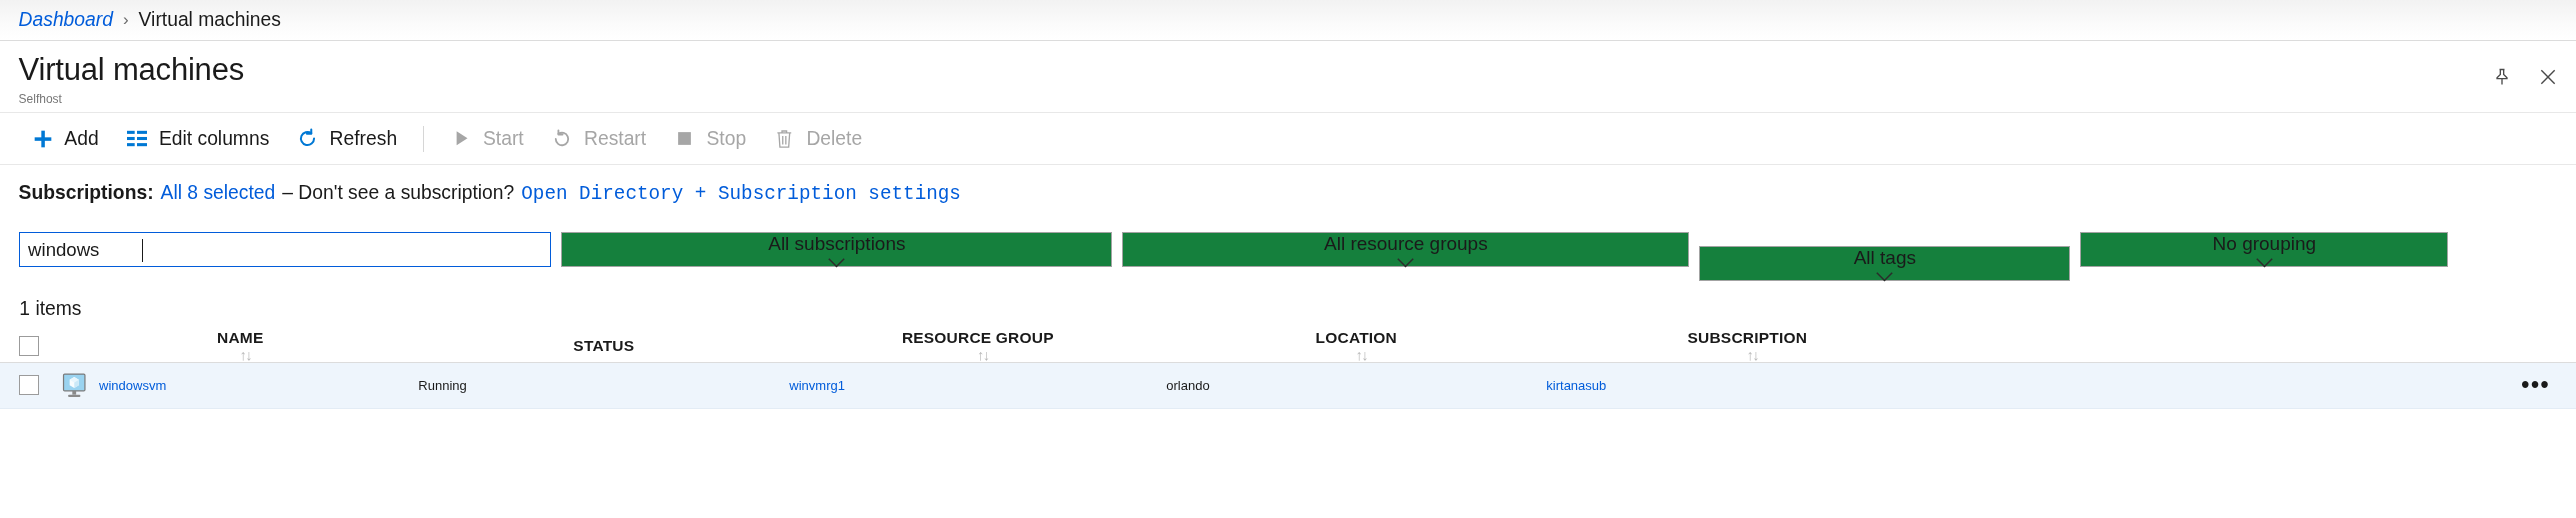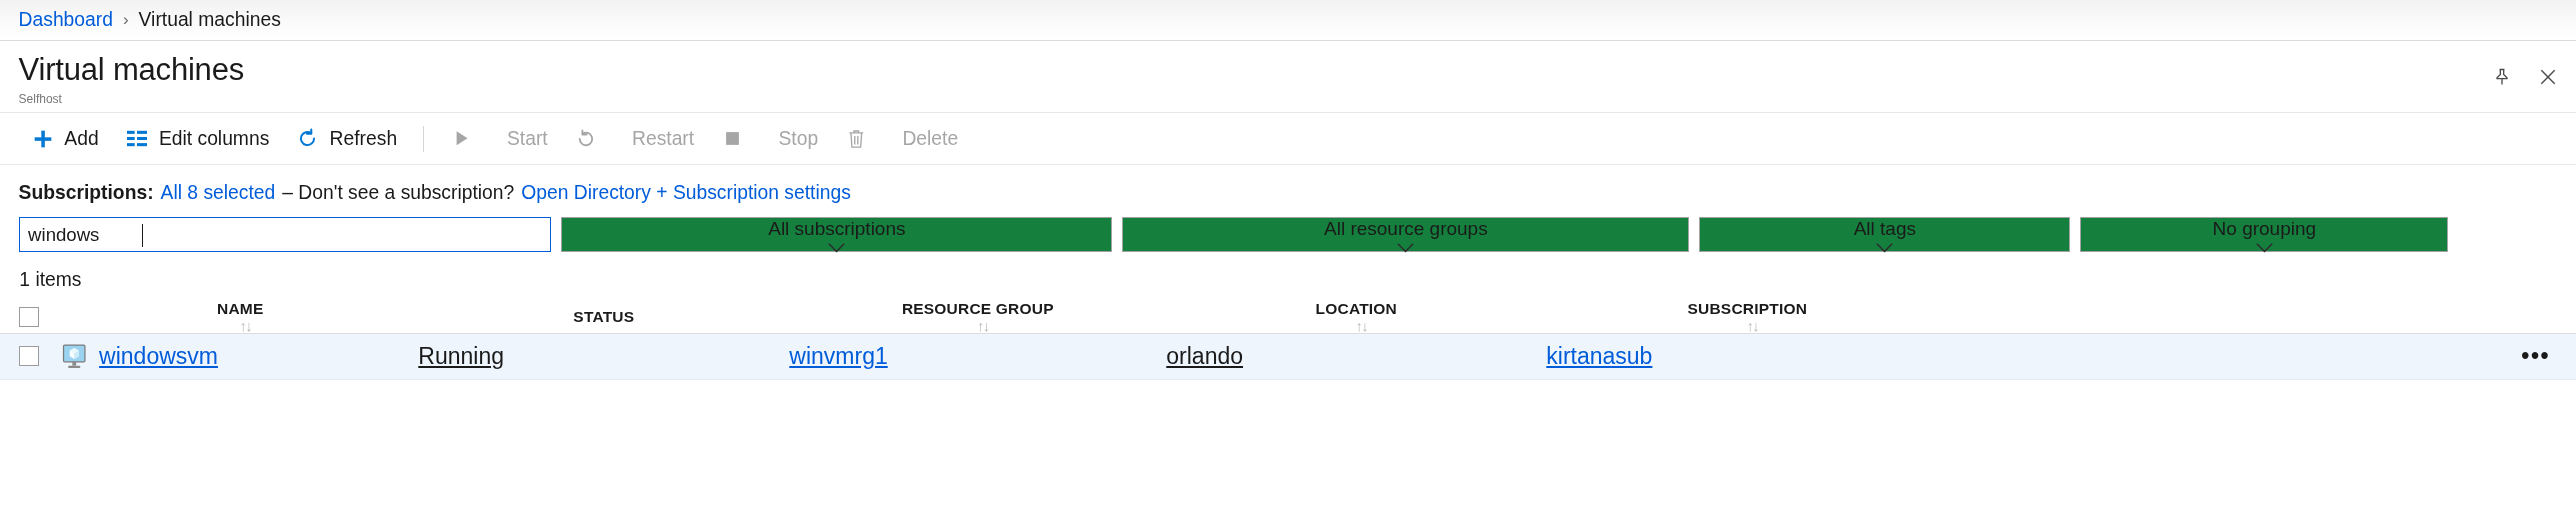--- a/index.html
+++ b/index.html
@@ -13,21 +13,21 @@
   
   .breadcrumb-bar {
     height: 41px;
     background: linear-gradient(to bottom, #f2f2f2 0%, #fbfbfb 60%, #ffffff 100%);
     border-bottom: 0.8px solid #dcdcdc;
     display: flex;
     align-items: center;
     padding-left: 18.6px;
     font-size: 19.3px;
   }
-  .crumb-link { color: #015cda; cursor: pointer; }
+  .crumb-link { color: #015cda; cursor: pointer; font-style: italic; }
   .crumb-sep { color: #6b6b6b; margin: 0 10px; font-size: 17px; }
   .crumb-current { color: #1a1a1a; }
 
   
   .title-bar {
     position: relative;
     height: 72px;
     background: #ffffff;
     border-bottom: 0.8px solid #e8e8e8;
     padding: 10.8px 18.6px 0 18.6px;
@@ -74,21 +74,21 @@
   .cmd {
     display: flex;
     align-items: center;
     height: 37px;
     padding: 0 13px;
     font-size: 19.3px;
     color: #1a1a1a;
     cursor: pointer;
     white-space: nowrap;
   }
-  .cmd.disabled { color: #a6a6a6; cursor: default; gap: 24px; }
+  .cmd.disabled { color: #a6a6a6; cursor: default; }
   .cmd .cmd-ico {
     display: inline-flex;
     align-items: center;
     justify-content: center;
     width: 25px;
     height: 23px;
     margin-right: 9.3px;
   }
   .cmd-sep {
     width: 0.8px;
@@ -102,21 +102,21 @@
     padding: 17px 18.6px 0 18.6px;
     font-size: 19.3px;
     color: #1a1a1a;
     display: flex;
     align-items: baseline;
     white-space: nowrap;
   }
   .subs-label { font-weight: bold; }
   .subs-link { color: #015cda; cursor: pointer; margin-left: 7px; }
   .subs-text { margin-left: 7px; }
-  .subs-link2 { color: #015cda; cursor: pointer; margin-left: 7px; }
+  .subs-link2 { color: #015cda; cursor: pointer; margin-left: 7px; font-family: Liberation Mono, monospace; }
 
   
   .filter-row {
     display: flex;
     align-items: center;
     padding: 13px 18.6px 0 18.6px;
     gap: 10px;
   }
   .search-box {
     width: 532px;
@@ -153,21 +153,21 @@
     align-items: center;
     justify-content: space-between;
     padding: 0 9.3px 0 10.8px;
     font-size: 19px;
     color: #1a1a1a;
     cursor: pointer;
     flex-direction: column;
   }
   .dd-sub { width: 551px; }
   .dd-rg  { width: 567px; }
-  .dd-tag { width: 371px; }
+  .dd-tag { width: 371px; margin-top: 28px; }
   .dd-grp { width: 368px; justify-content: space-between; }
   .chev { color: #2b2b2b; font-size: 15.5px; line-height: 1; }
 
   
   .items-count {
     padding: 17px 0 0 19.3px;
     font-size: 19.3px;
     color: #1a1a1a;
   }
 
@@ -211,21 +211,21 @@
     white-space: nowrap;
     flex-direction: column;
   }
   .sort {
     margin-left: 10px;
     color: #b8b8b8;
     font-size: 14.7px;
     letter-spacing: -1.5px;
     cursor: pointer;
   }
-  .cell { font-size: 23px; color: #1a1a1a; white-space: nowrap; text-decoration: underline; }
+  .cell { font-size: 13px; color: #1a1a1a; white-space: nowrap; }
   .cell.link { color: #015cda; cursor: pointer; }
   .vm-icon {
     width: 26px; height: 25px;
     margin-right: 10.8px;
     flex: 0 0 26px;
   }
   .row-menu {
     position: absolute;
     right: 26px;
     font-size: 23px;

